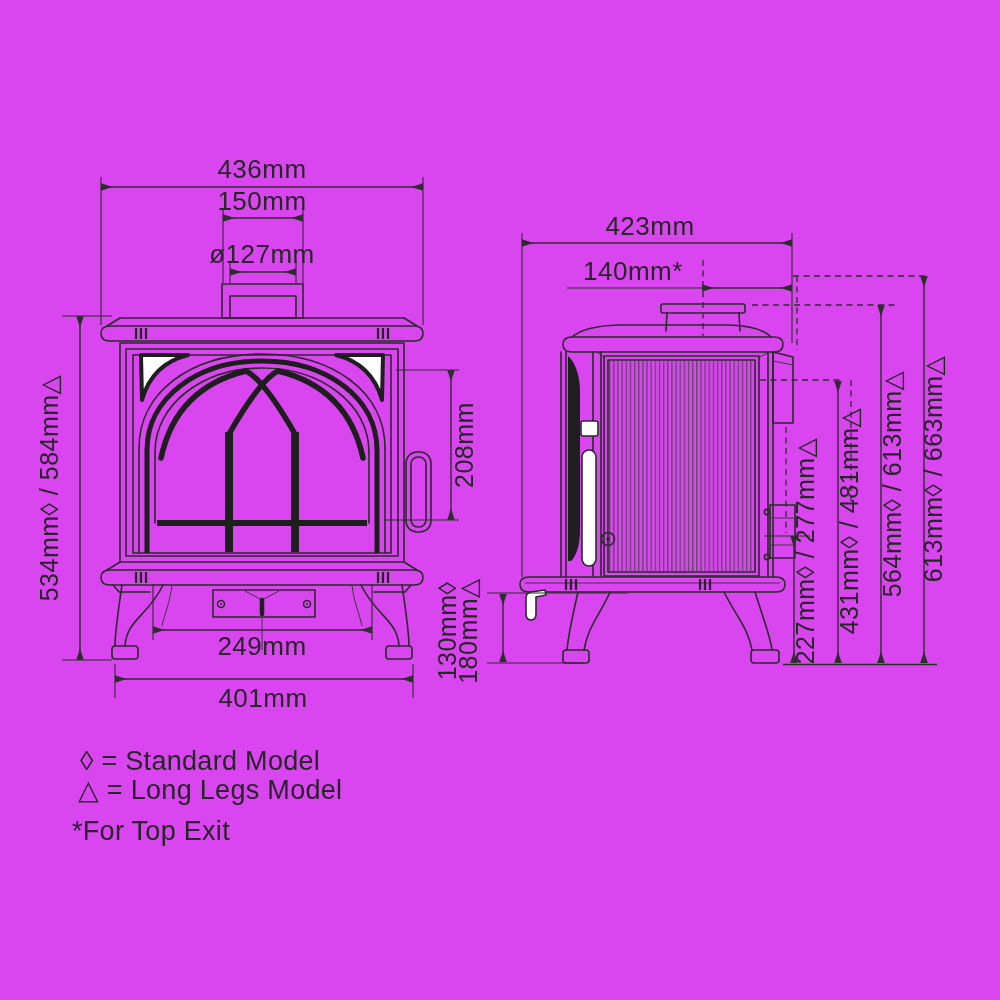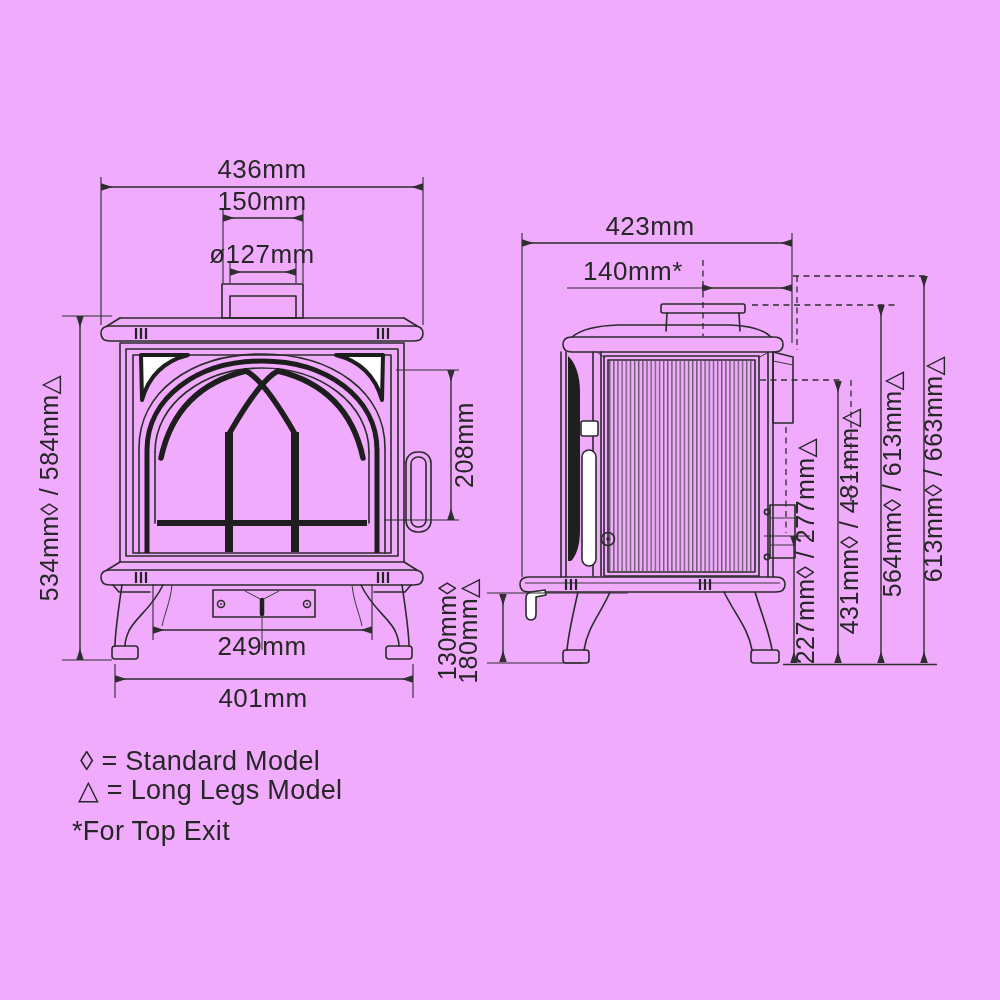--- a/index.html
+++ b/index.html
@@ -1,16 +1,16 @@
 <!DOCTYPE html>
 <html><head>
 <meta charset="utf-8">
 <style>
   html,body{margin:0;padding:0;background:#fff;}
-  .canvas{position:relative;width:1000px;height:1000px;background:#f0abfc;overflow:hidden;}
+  .canvas{position:relative;width:1000px;height:1000px;background:#d946ef;overflow:hidden;}
   svg{display:block;}
   .outline{stroke:#2b2b2b;fill:none;stroke-width:1.6;stroke-linecap:round;stroke-linejoin:round;}
   .thin{stroke:#3a3a3a;fill:none;stroke-width:1.0;}
   .band{stroke:#1e1e1e;fill:none;stroke-width:5;}
   .tracery{stroke:#1e1e1e;fill:none;stroke-width:5.5;stroke-linecap:round;}
   .mullion{stroke:#1e1e1e;fill:none;stroke-width:8;stroke-linecap:butt;}
   .transom{stroke:#1e1e1e;fill:none;stroke-width:6;}
   .spandrel{stroke:#1e1e1e;fill:#ffffff;stroke-width:4;stroke-linejoin:round;}
   .whitefill{fill:#ffffff;}
   .darkfill{fill:#1f1f1f;stroke:none;}

